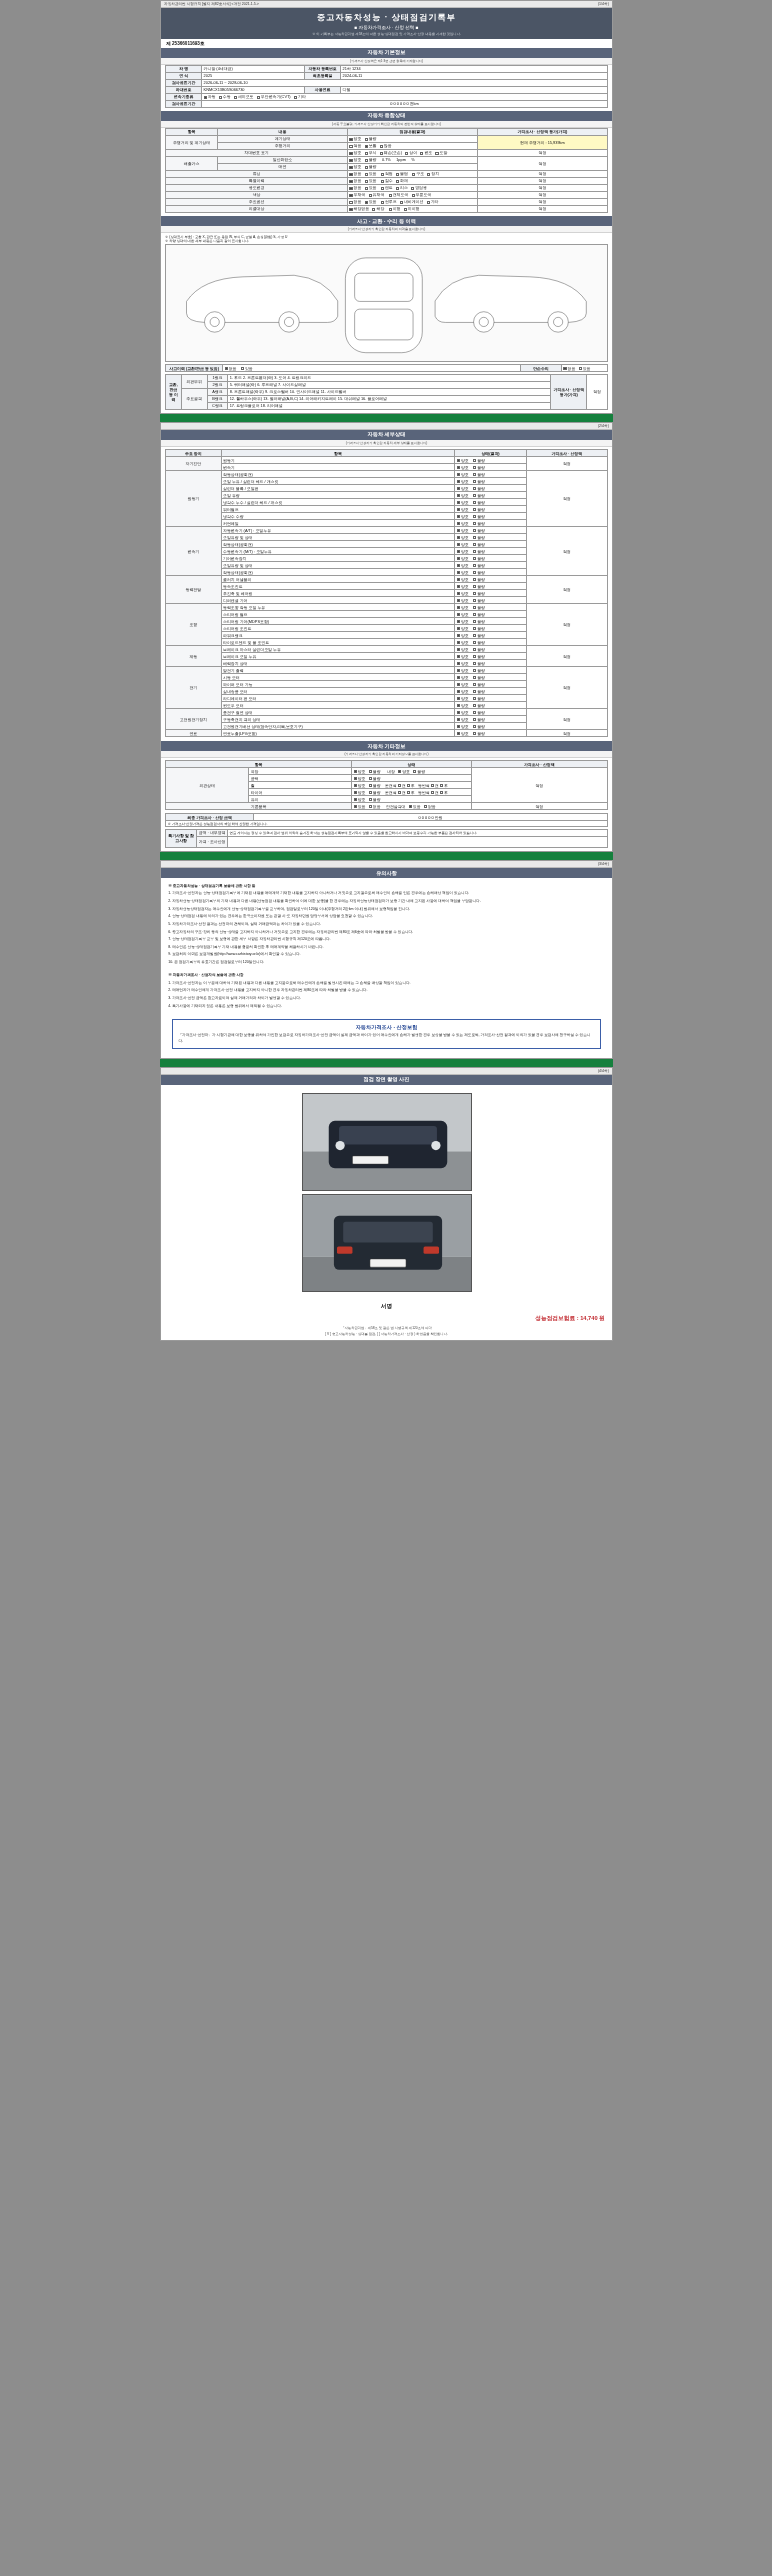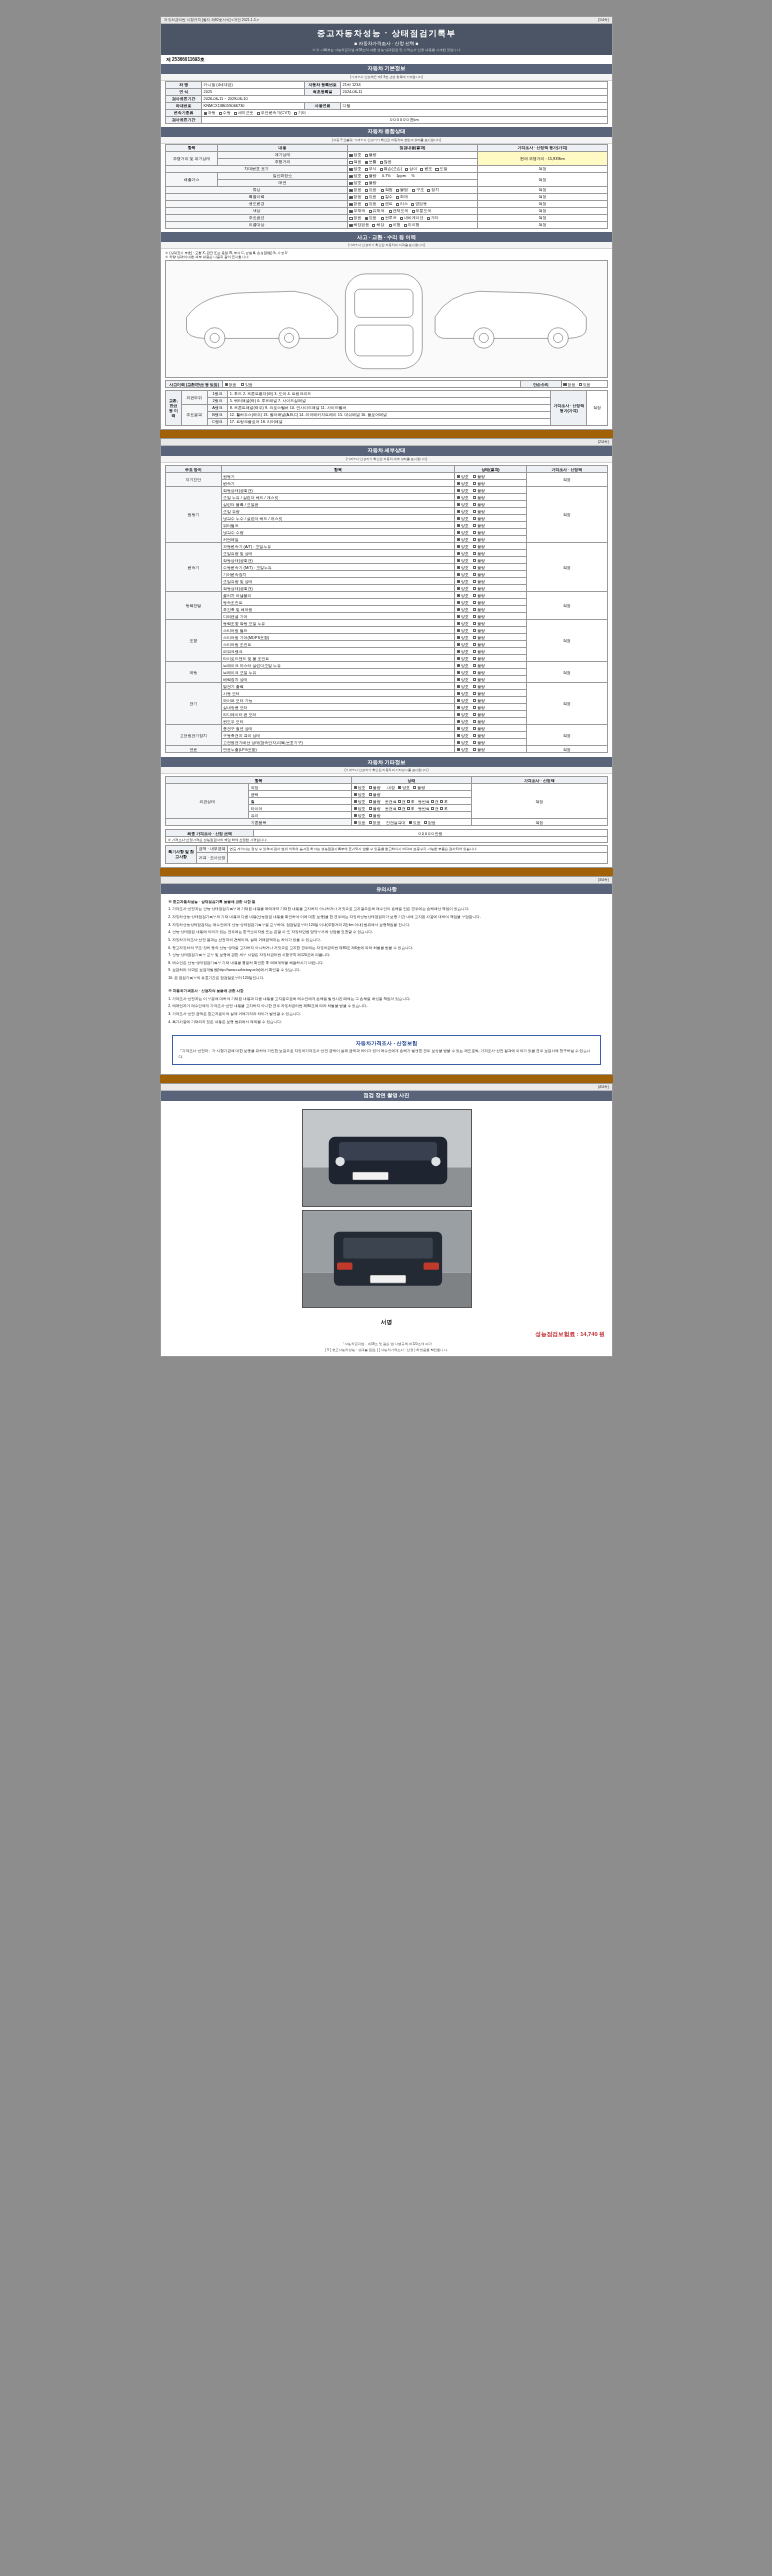--- a/index.html
+++ b/index.html
@@ -4,22 +4,22 @@
 <style>
   * { box-sizing: border-box; }
   html, body { margin:0; padding:0; }
   body {
     width:773px; height:2576px;
     background:#8d8d8d;
     font-family:"Liberation Sans", sans-serif;
     font-size:4.6px; color:#111;
   }
   .page {
-    background:#a16207;
-    margin:16px auto;
+    background:#15803d;
+    margin:0 auto;
     width:453px;
     position:relative;
   }
   .sheet { margin: 0 auto 8.2px auto; width:453px; background:#fff; border:0.5px solid #999; padding:0 0 3.1px 0; }
   .topbar { background:#e9e9e9; border-bottom:0.5px solid #bbb; font-size:3.6px; padding:1px 3.1px; display:flex; justify-content:space-between; color:#333;}
   .hdr { background:#4b5565; color:#fff; text-align:center; padding:4.1px 0 3.6px 0; }
   .hdr .t1 { font-size:8.2px; font-weight:bold; letter-spacing:1px; }
   .hdr .t2 { font-size:4.6px; margin-top:2.1px; }
   .hdr .t3 { font-size:3.3px; margin-top:1.5px; color:#d5d9de; }
   .docno { font-size:4.6px; font-weight:bold; padding:2.1px 4.1px 1.5px 5.2px; }

